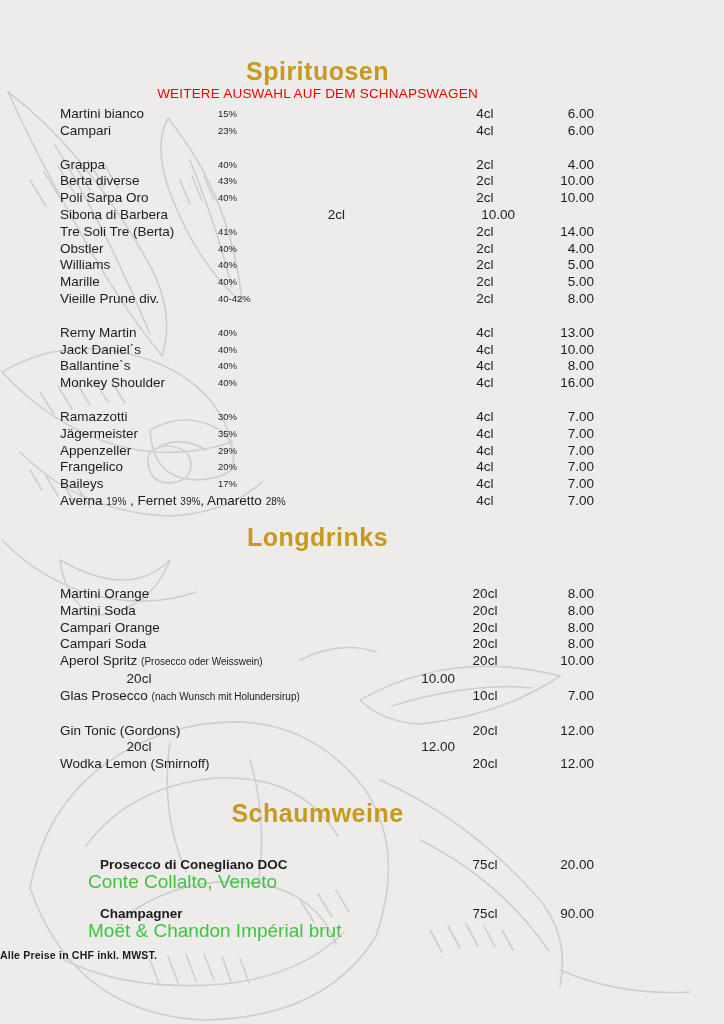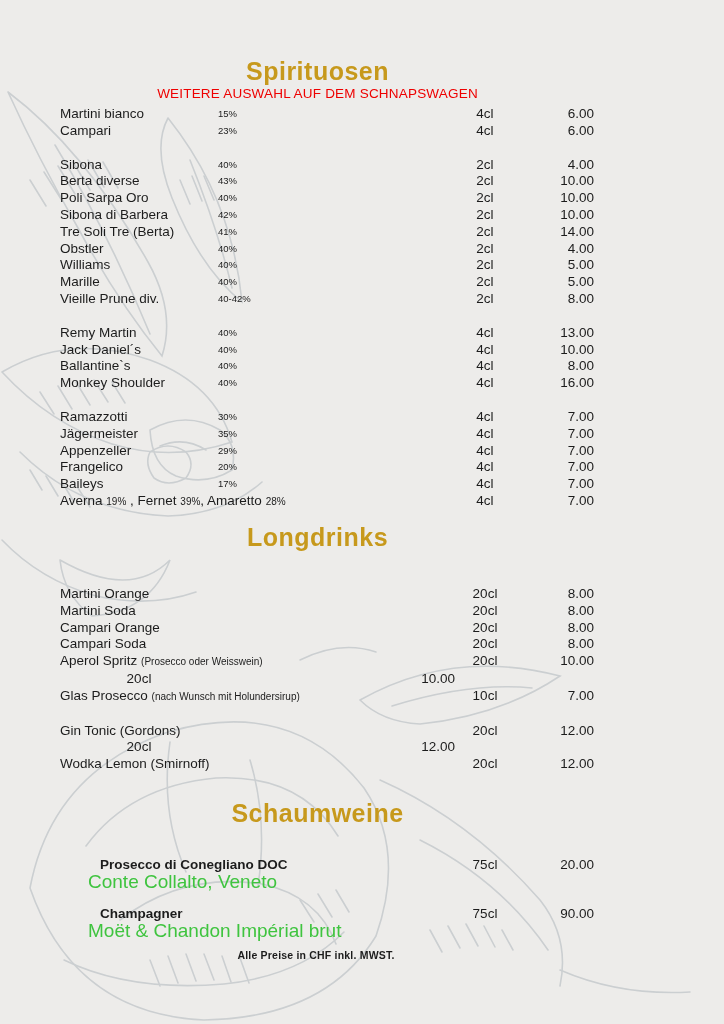--- a/index.html
+++ b/index.html
@@ -35,21 +35,21 @@
   .cell-name{white-space:nowrap;}
   .cell-name.wide{grid-column:1 / 3;}
   .cell-abv{font-size:9.5px;line-height:16.8px;}
   .cell-size{text-align:center;}
   .cell-price{text-align:right;}
   .small{font-size:10px;}
   .note{font-size:10px;}
   .bold{font-weight:bold;margin-left:40px;}
   .wine-sub{color:var(--green);font-weight:normal;font-size:19px;margin-left:28px;}
   .footer{
-    position:absolute;top:949px;left:0;width:632px;text-align:center;
+    position:absolute;top:949px;left:0;width:632px;
     font-size:10.5px;font-weight:bold;color:var(--ink);letter-spacing:.2px;
   }
 </style>
 </head>
 <body>
 
 <div class="page">
 
   <svg class="flower" width="724" height="1024" viewBox="0 0 724 1024" fill="none">
     <g stroke="#c6cacd" stroke-width="1.6" fill="none" opacity="0.85" stroke-linecap="round">
@@ -106,40 +106,39 @@
             </div>
             <div class="row">
               <div class="cell-name"><span>Campari</span></div>
               <div class="cell-abv">23%</div>
               <div class="cell-size">4cl</div>
               <div class="cell-price">6.00</div>
             </div>
           </div>
           <div class="group">
             <div class="row">
-              <div class="cell-name"><span>Sibona</span></div>
+              <div class="cell-name"><span>Grappa</span></div>
               <div class="cell-abv">40%</div>
               <div class="cell-size">2cl</div>
               <div class="cell-price">4.00</div>
             </div>
             <div class="row">
               <div class="cell-name"><span>Berta diverse</span></div>
               <div class="cell-abv">43%</div>
               <div class="cell-size">2cl</div>
               <div class="cell-price">10.00</div>
             </div>
             <div class="row">
               <div class="cell-name"><span>Poli Sarpa Oro</span></div>
               <div class="cell-abv">40%</div>
               <div class="cell-size">2cl</div>
               <div class="cell-price">10.00</div>
             </div>
             <div class="row">
               <div class="cell-name"><span>Sibona di Barbera</span></div>
-              <div class="cell-abv">42%</div>
               <div class="cell-size">2cl</div>
               <div class="cell-price">10.00</div>
             </div>
             <div class="row">
               <div class="cell-name"><span>Tre Soli Tre (Berta)</span></div>
               <div class="cell-abv">41%</div>
               <div class="cell-size">2cl</div>
               <div class="cell-price">14.00</div>
             </div>
             <div class="row">

